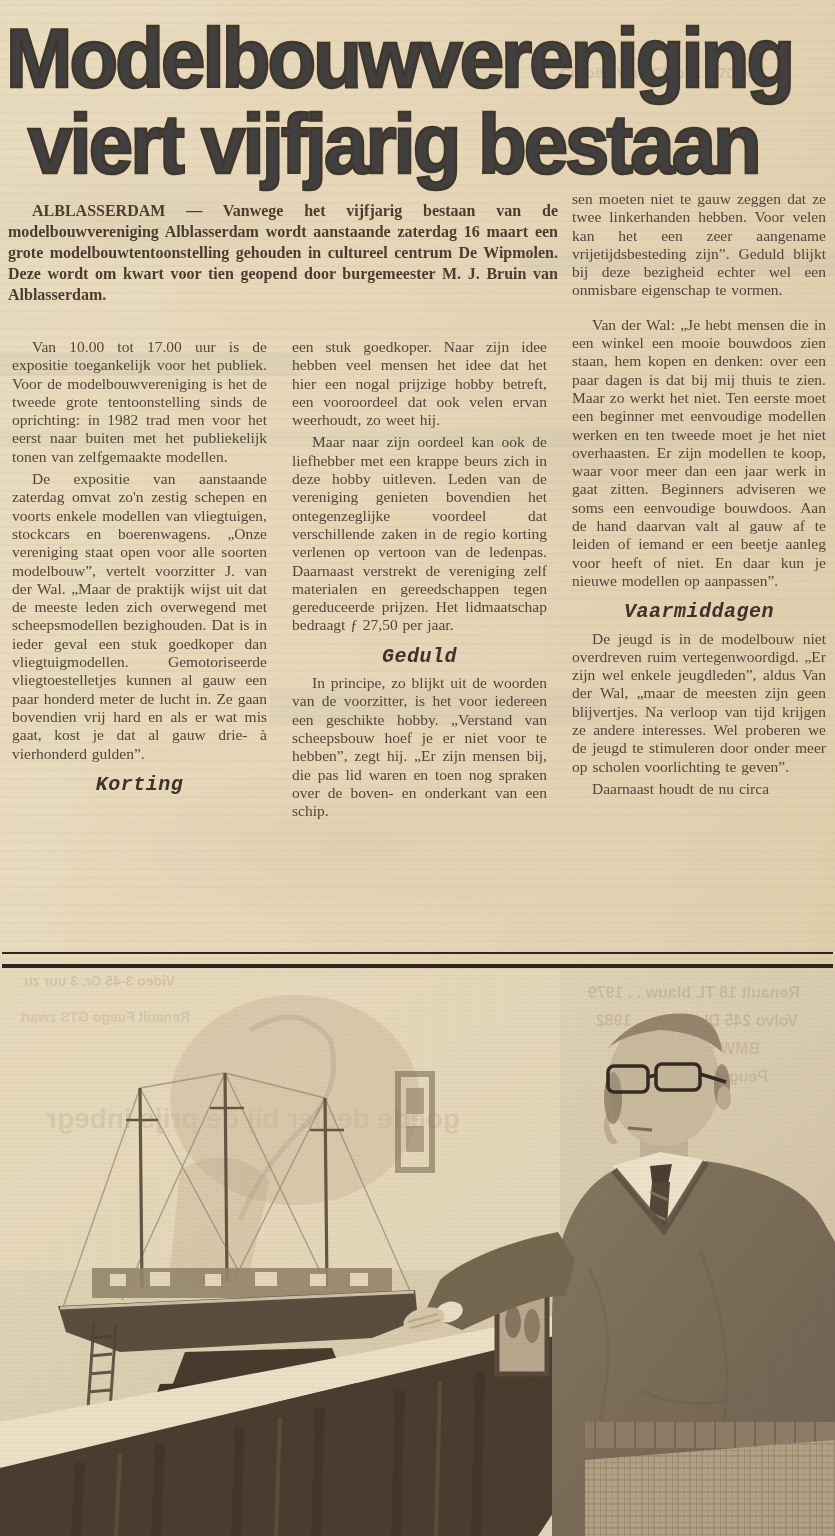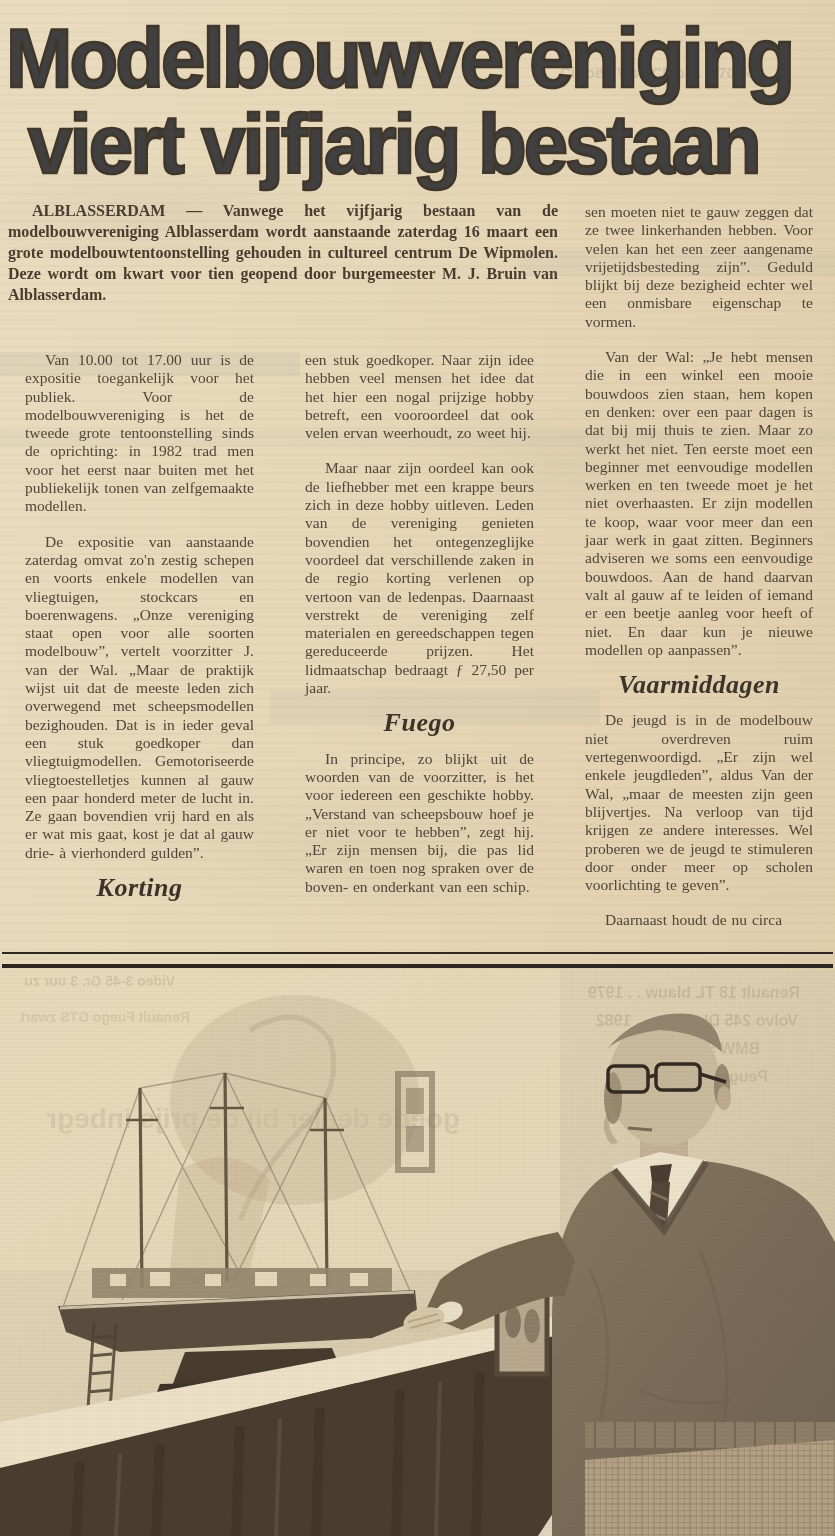--- a/index.html
+++ b/index.html
@@ -26,26 +26,26 @@
   
   .lead{position:absolute;top:184px;left:8px;width:550px;
     font-weight:700;font-size:16px;line-height:21px;color:#4a3d30;
     text-align:justify;text-indent:24px;word-spacing:2px;hyphens:auto;-webkit-hyphens:auto;}
   
   .col{position:absolute;font-size:15.5px;line-height:18.3px;color:#52453a;
     text-align:justify;hyphens:auto;-webkit-hyphens:auto;word-spacing:1px;overflow:hidden;}
   .col1{left:8px;top:334px;width:263px;height:620px;}
   .col2{left:288px;top:334px;width:263px;height:620px;}
   .col3{left:568px;top:186px;width:262px;height:768px;}
-  .bp{margin:17px;}
+  .bp{margin:4px;}
   .ind{text-indent:20px;}
   .gap-top{margin-top:16px;}
   .sub{margin:13px 0 8px;text-align:center;
-    font-family:Liberation Serif, serif;font-style:italic;font-weight:700;
-    font-size:26px;color:#3c332a;letter-spacing:.5px;}
+    font-family:Liberation Mono, monospace;font-style:italic;font-weight:700;
+    font-size:20px;color:#3c332a;letter-spacing:.5px;}
   
   .band{position:absolute;pointer-events:none;}
   .b1{left:0;top:352px;width:300px;height:24px;background:rgba(140,145,150,.10);}
   .b2{left:0;top:430px;width:835px;height:16px;background:rgba(140,145,150,.06);}
   .b3{left:270px;top:690px;width:330px;height:34px;background:rgba(140,145,150,.08);}
   .b4{left:520px;top:250px;width:315px;height:26px;background:rgba(140,145,150,.07);}
   
   .bleed{position:absolute;color:#737373;font-family:"Liberation Sans",sans-serif;
     font-weight:700;pointer-events:none;}
   .bleed-header{top:64px;left:560px;width:275px;font-size:15px;opacity:.20;}
@@ -80,21 +80,21 @@
 
 <div class="col col1">
   <p class="bp ind">Van 10.00 tot 17.00 uur is de expositie toegankelijk voor het publiek. Voor de modelbouwvereniging is het de tweede grote tentoonstelling sinds de oprichting: in 1982 trad men voor het eerst naar buiten met het publiekelijk tonen van zelfgemaakte modellen.</p>
   <p class="bp ind">De expositie van aanstaande zaterdag omvat zo'n zestig schepen en voorts enkele modellen van vliegtuigen, stockcars en boerenwagens. „Onze vereniging staat open voor alle soorten modelbouw”, vertelt voorzitter J. van der Wal. „Maar de praktijk wijst uit dat de meeste leden zich overwegend met scheepsmodellen bezighouden. Dat is in ieder geval een stuk goedkoper dan vliegtuigmodellen. Gemotoriseerde vliegtoestelletjes kunnen al gauw een paar honderd meter de lucht in. Ze gaan bovendien vrij hard en als er wat mis gaat, kost je dat al gauw drie- à vierhonderd gulden”.</p>
   <h3 class="sub">Korting</h3>
 </div>
 
 <div class="col col2">
   <p class="bp">een stuk goedkoper. Naar zijn idee hebben veel mensen het idee dat het hier een nogal prijzige hobby betreft, een vooroordeel dat ook velen ervan weerhoudt, zo weet hij.</p>
   <p class="bp ind">Maar naar zijn oordeel kan ook de liefhebber met een krappe beurs zich in deze hobby uitleven. Leden van de vereniging genieten bovendien het ontegenzeglijke voordeel dat verschillende zaken in de regio korting verlenen op vertoon van de ledenpas. Daarnaast verstrekt de vereniging zelf materialen en gereedschappen tegen gereduceerde prijzen. Het lidmaatschap bedraagt ƒ 27,50 per jaar.</p>
-  <h3 class="sub">Fuego</h3>
+  <h3 class="sub">Geduld</h3>
   <p class="bp ind">In principe, zo blijkt uit de woorden van de voorzitter, is het voor iedereen een geschikte hobby. „Verstand van scheepsbouw hoef je er niet voor te hebben”, zegt hij. „Er zijn mensen bij, die pas lid waren en toen nog spraken over de boven- en onderkant van een schip.</p>
 </div>
 
 <div class="col col3">
   <p class="bp">sen moeten niet te gauw zeggen dat ze twee linkerhanden hebben. Voor velen kan het een zeer aangename vrijetijdsbesteding zijn”. Geduld blijkt bij deze bezigheid echter wel een onmisbare eigenschap te vormen.</p>
   <p class="bp ind gap-top">Van der Wal: „Je hebt mensen die in een winkel een mooie bouwdoos zien staan, hem kopen en denken: over een paar dagen is dat bij mij thuis te zien. Maar zo werkt het niet. Ten eerste moet een beginner met eenvoudige modellen werken en ten tweede moet je het niet overhaasten. Er zijn modellen te koop, waar voor meer dan een jaar werk in gaat zitten. Beginners adviseren we soms een eenvoudige bouwdoos. Aan de hand daarvan valt al gauw af te leiden of iemand er een beetje aanleg voor heeft of niet. En daar kun je nieuwe modellen op aanpassen”.</p>
   <h3 class="sub">Vaarmiddagen</h3>
   <p class="bp ind">De jeugd is in de modelbouw niet overdreven ruim vertegenwoordigd. „Er zijn wel enkele jeugdleden”, aldus Van der Wal, „maar de meesten zijn geen blijvertjes. Na verloop van tijd krijgen ze andere interesses. Wel proberen we de jeugd te stimuleren door onder meer op scholen voorlichting te geven”.</p>
   <p class="bp ind">Daarnaast houdt de nu circa</p>
 </div>

